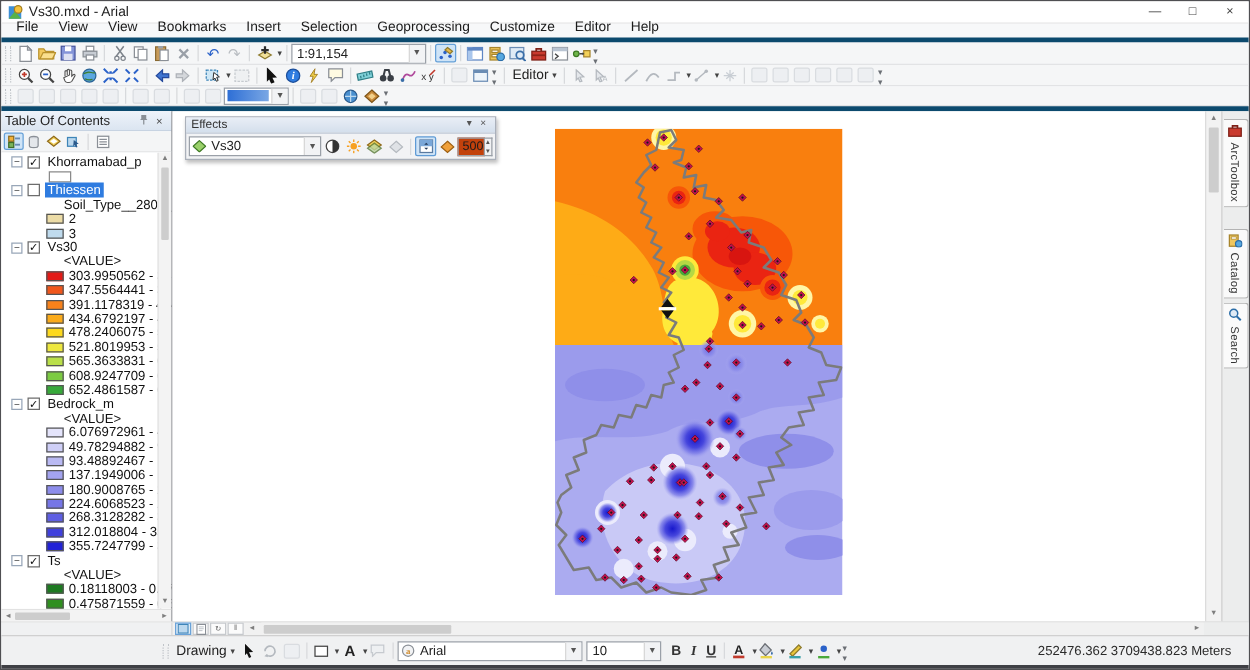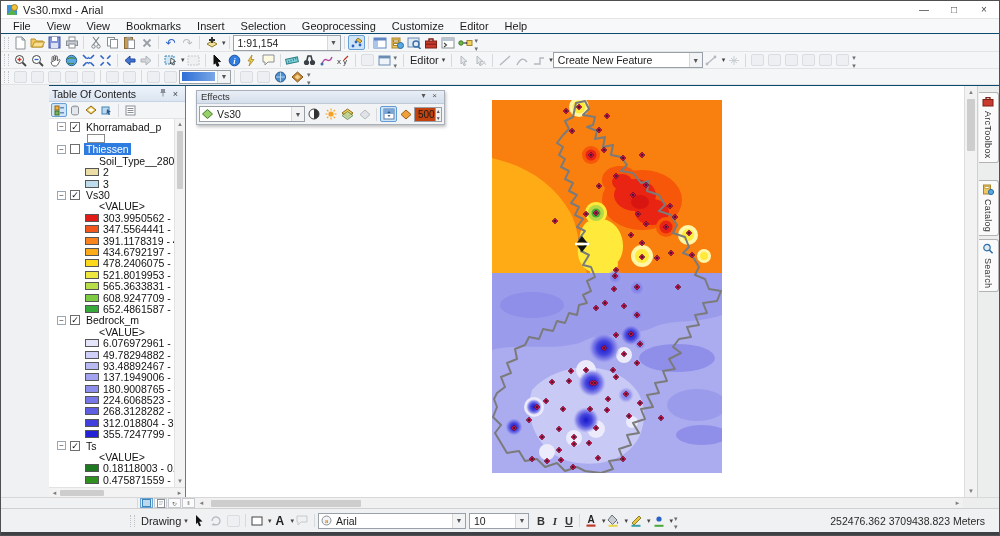--- a/index.html
+++ b/index.html
@@ -7,41 +7,41 @@
   .window{width:1000px;height:536px;border:1px solid #4f4f52;background:#f0f1f2;
     font-family:"Liberation Sans",sans-serif;font-size:11px;color:#1b1b1b;
     position:relative;overflow:hidden;}
   
   .titlebar{height:18px;background:#ffffff;display:flex;align-items:center;border-bottom:1px solid #e4e4e4;}
   .app-ic{width:13px;height:13px;margin:0 4px 0 5px;flex:none;}
   .title-text{font-size:11px;color:#222;}
   .win-controls{margin-left:auto;display:flex;height:100%;}
   .win-btn{width:30px;height:100%;display:flex;align-items:center;justify-content:center;font-size:10px;color:#444;}
   
-  .menubar{height:15px;background:#f7f8f9;display:flex;align-items:flex-start;padding-left:4px;border-bottom:1px solid #0c4a6e;}
+  .menubar{height:15px;background:#f7f8f9;display:flex;align-items:flex-end;padding-left:4px;border-bottom:4px solid #0c4a6e;}
   .menu-item{padding:0 8px;font-size:11px;color:#1b1b1b;line-height:15px;}
   
   .toolbar{display:flex;align-items:center;background:#f5f6f7;border-bottom:1px solid #e2e3e5;padding-left:2px;}
   #tb1{height:18px;}
   #tb2{height:17px;}
   #tb3{height:16px;}
   .grip{width:5px;height:12px;border-left:1px dotted #bfc3c8;border-right:1px dotted #bfc3c8;margin:0 3px 0 1px;}
   .sep{width:1px;height:13px;background:#d7d9dc;margin:0 3px;flex:none;}
   .ic{width:17px;height:15px;display:flex;align-items:center;justify-content:center;flex:none;}
   .ic svg{display:block;}
   .ic.active{background:#cfe4f7;border:1px solid #66a0d7;border-radius:2px;}
   .gho{width:13px;height:12px;border:1px solid #d9dce0;background:#edeff2;border-radius:2px;margin:0 2px;flex:none;}
   .combo{height:16px;background:#fff;border:1px solid #9aa0a8;display:flex;align-items:center;font-size:10.5px;color:#222;flex:none;}
   .combo .cv{padding:0 4px;white-space:nowrap;overflow:hidden;flex:1;}
   .combo .ca{width:13px;height:100%;display:flex;align-items:center;justify-content:center;color:#555;font-size:7px;border-left:1px solid #d8d8d8;background:#f2f3f5;}
   .txtbtn{display:flex;align-items:center;font-size:11px;color:#222;padding:0 3px;flex:none;}
   .txtbtn .arr{font-size:7px;margin-left:3px;color:#444;}
   .ov{font-size:7px;color:#6b6f75;margin:4px 3px 0 1px;flex:none;}
   
-  .mainrow{display:flex;height:412px;border-top:1px solid #0c4a6e;margin-left:48px;}
+  .mainrow{display:flex;height:412px;border-top:4px solid #0c4a6e;}
   
   .toc{width:137px;flex:none;background:#fff;display:flex;flex-direction:column;position:relative;border-right:1px solid #74777c;}
   .toc-header{height:16px;background:linear-gradient(#eef3fa,#dbe5f1);display:flex;align-items:center;padding:0 3px;border-bottom:1px solid #c7d3e2;}
   .toc-title{font-size:10.5px;color:#222;flex:1;}
   .toc-hbtn{width:13px;text-align:center;color:#444;font-size:9px;}
   .toc-toolbar{height:17px;background:#f4f5f6;display:flex;align-items:center;padding-left:2px;border-bottom:1px solid #e2e3e5;}
   .toc-tree{flex:1;overflow:hidden;position:relative;padding-top:2px;background:#fff;}
   .trow{height:11.4px;display:flex;align-items:center;white-space:nowrap;font-size:10.5px;color:#111;}
   .texp{width:9px;height:9px;border:1px solid #98a6b8;background:#fff;font-size:8px;line-height:7px;text-align:center;color:#333;margin-left:8px;flex:none;}
   .tchk{width:10px;height:10px;border:1px solid #6d6d6d;background:#fff;margin-left:4px;font-size:9px;line-height:9px;text-align:center;color:#111;flex:none;}
@@ -401,24 +401,20 @@
         <svg width="12" height="11" viewBox="0 0 12 11">
           <path d="M1 10 Q6 0 11 7" fill="none" stroke="#b4b9bf" stroke-width="1.4"></path>
         </svg>
       </span>
     <span class="ic">
         <svg width="12" height="11" viewBox="0 0 12 11">
           <path d="M1 9 h6 V3 h4" fill="none" stroke="#b4b9bf" stroke-width="1.4"></path>
         </svg>
       </span>
     <span class="arrglyph">▾</span>
-    <div class="combo" style="width:150px">
-      <span class="cv">Create New Feature</span>
-      <span class="ca">▼</span>
-    </div>
     <span class="ic">
         <svg width="12" height="11" viewBox="0 0 12 11">
           <path d="M2 9 L10 2" stroke="#b4b9bf" stroke-width="1.2"></path>
           <circle cx="2" cy="9" r="1.4" fill="#b4b9bf"></circle>
           <circle cx="10" cy="2" r="1.4" fill="#b4b9bf"></circle>
         </svg>
       </span>
     <span class="arrglyph">▾</span>
     <span class="ic">
         <svg width="12" height="11" viewBox="0 0 12 11">

